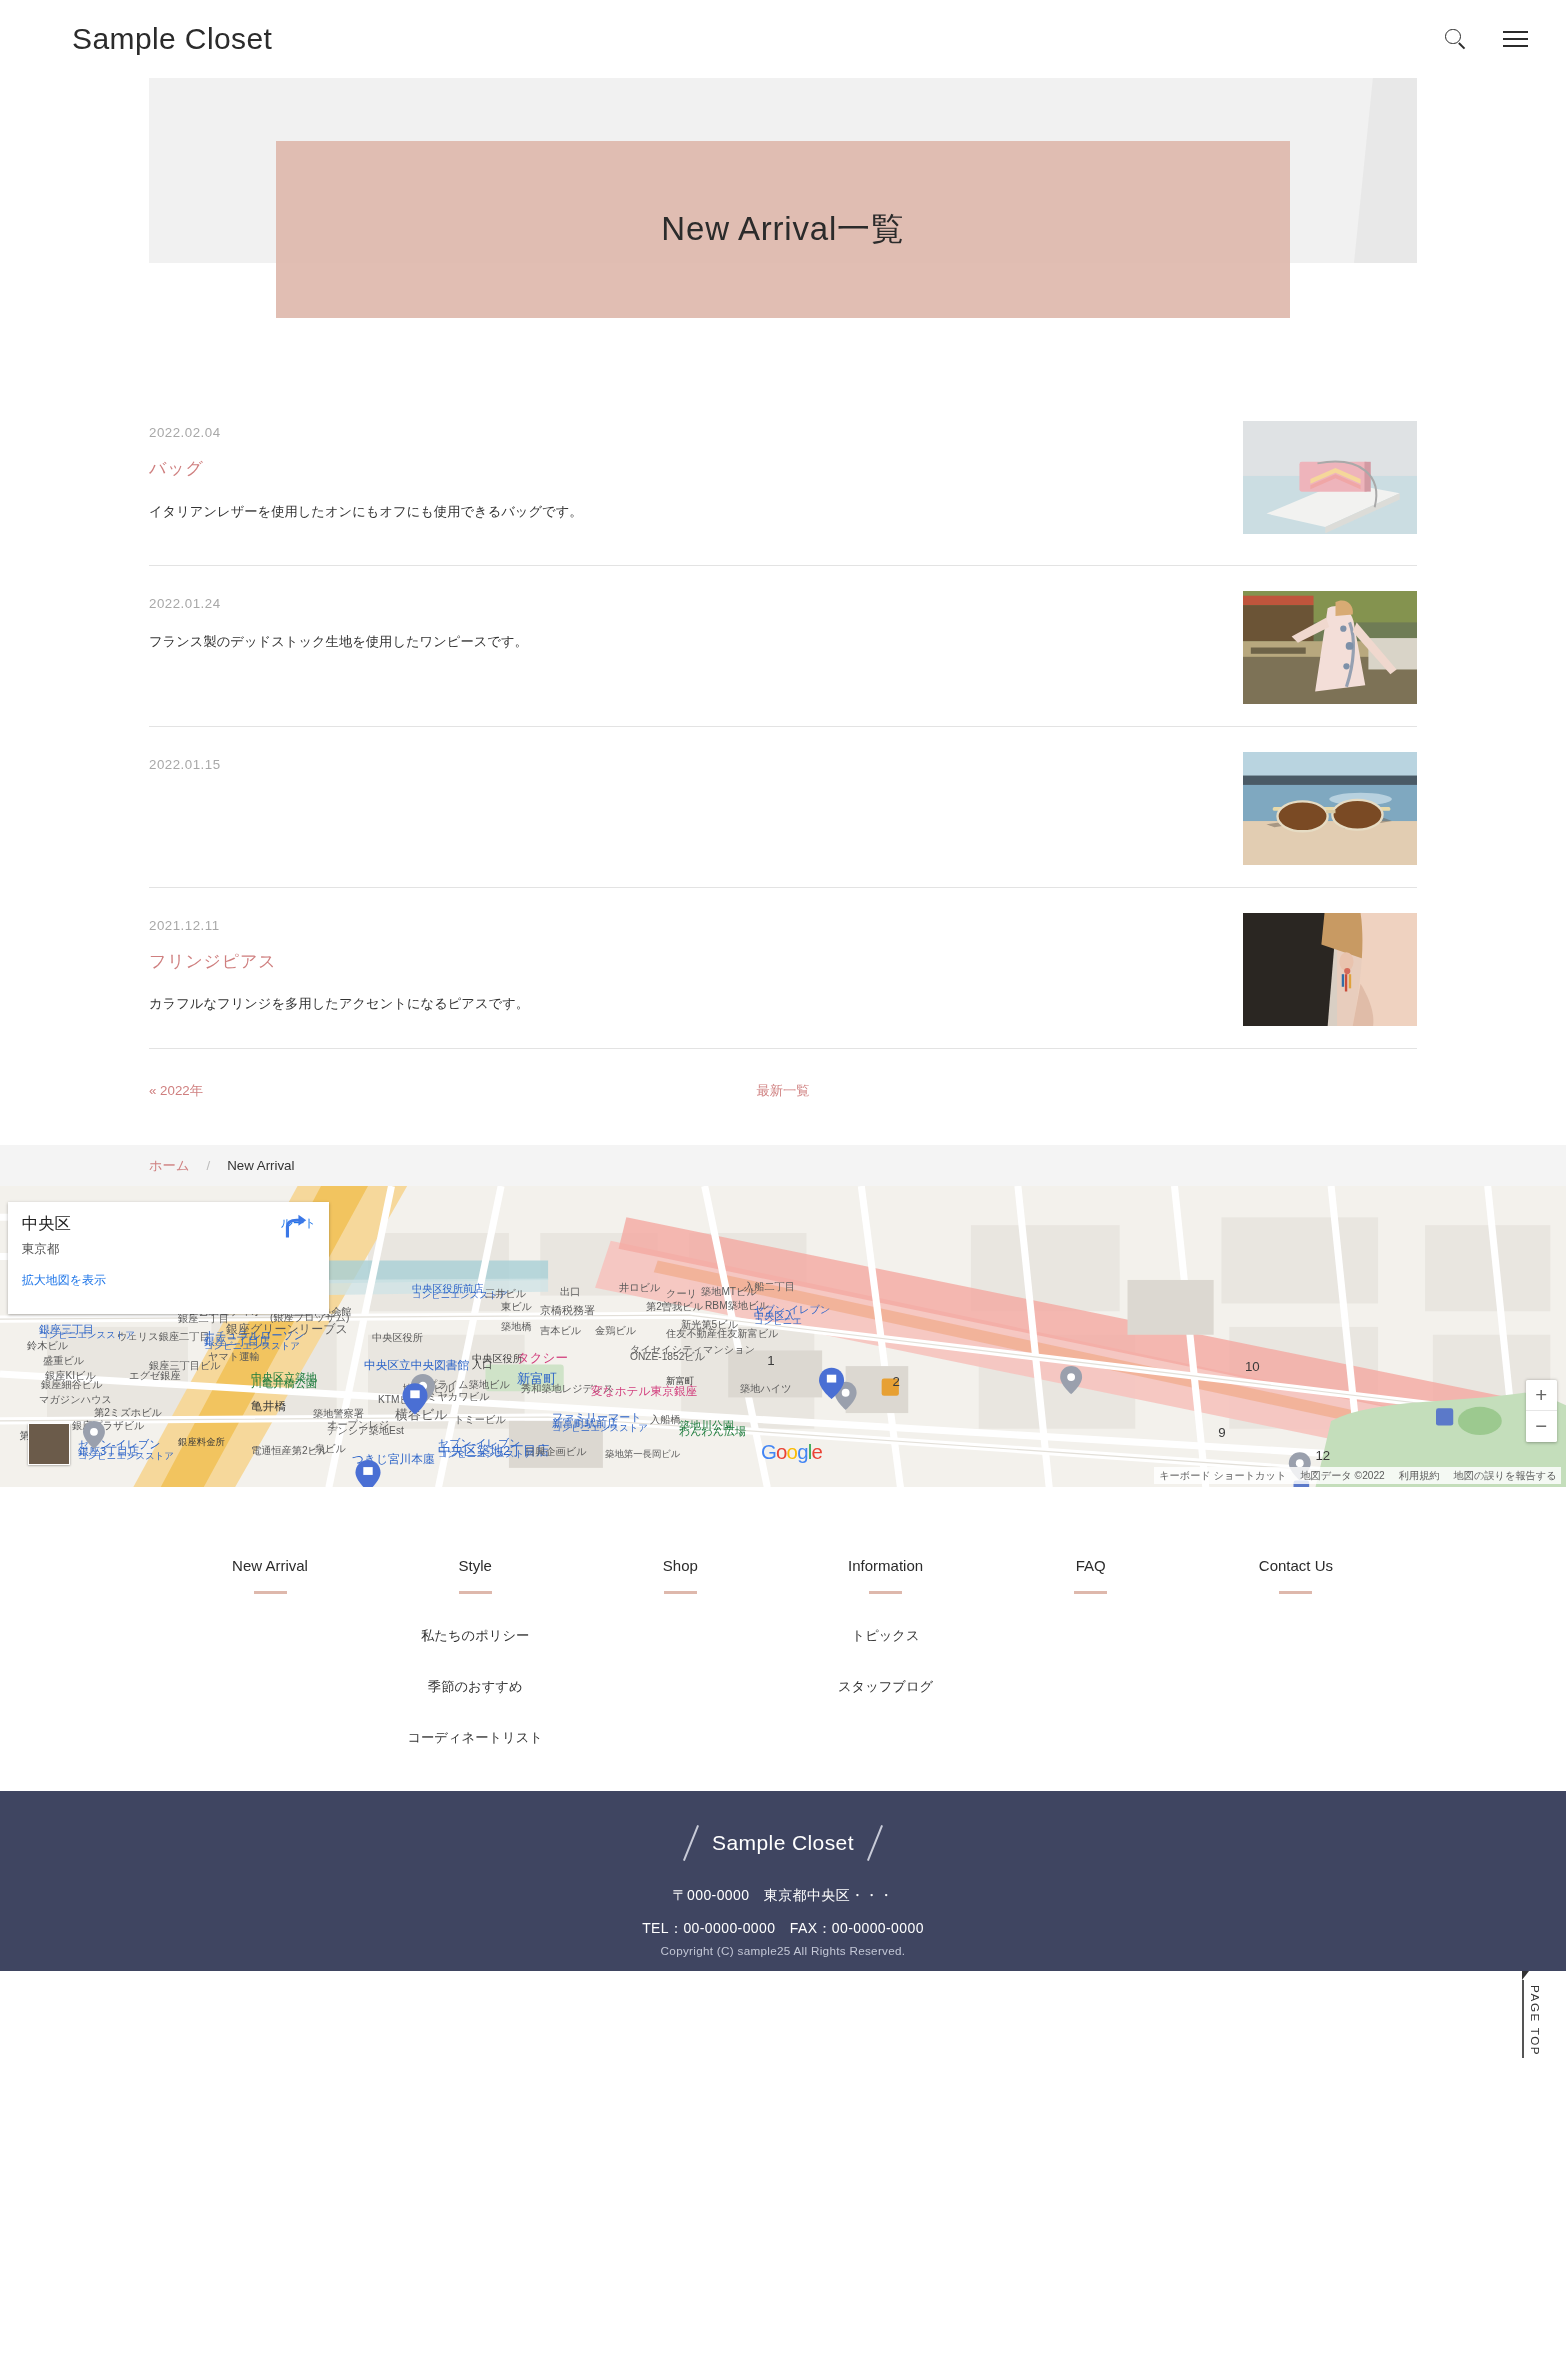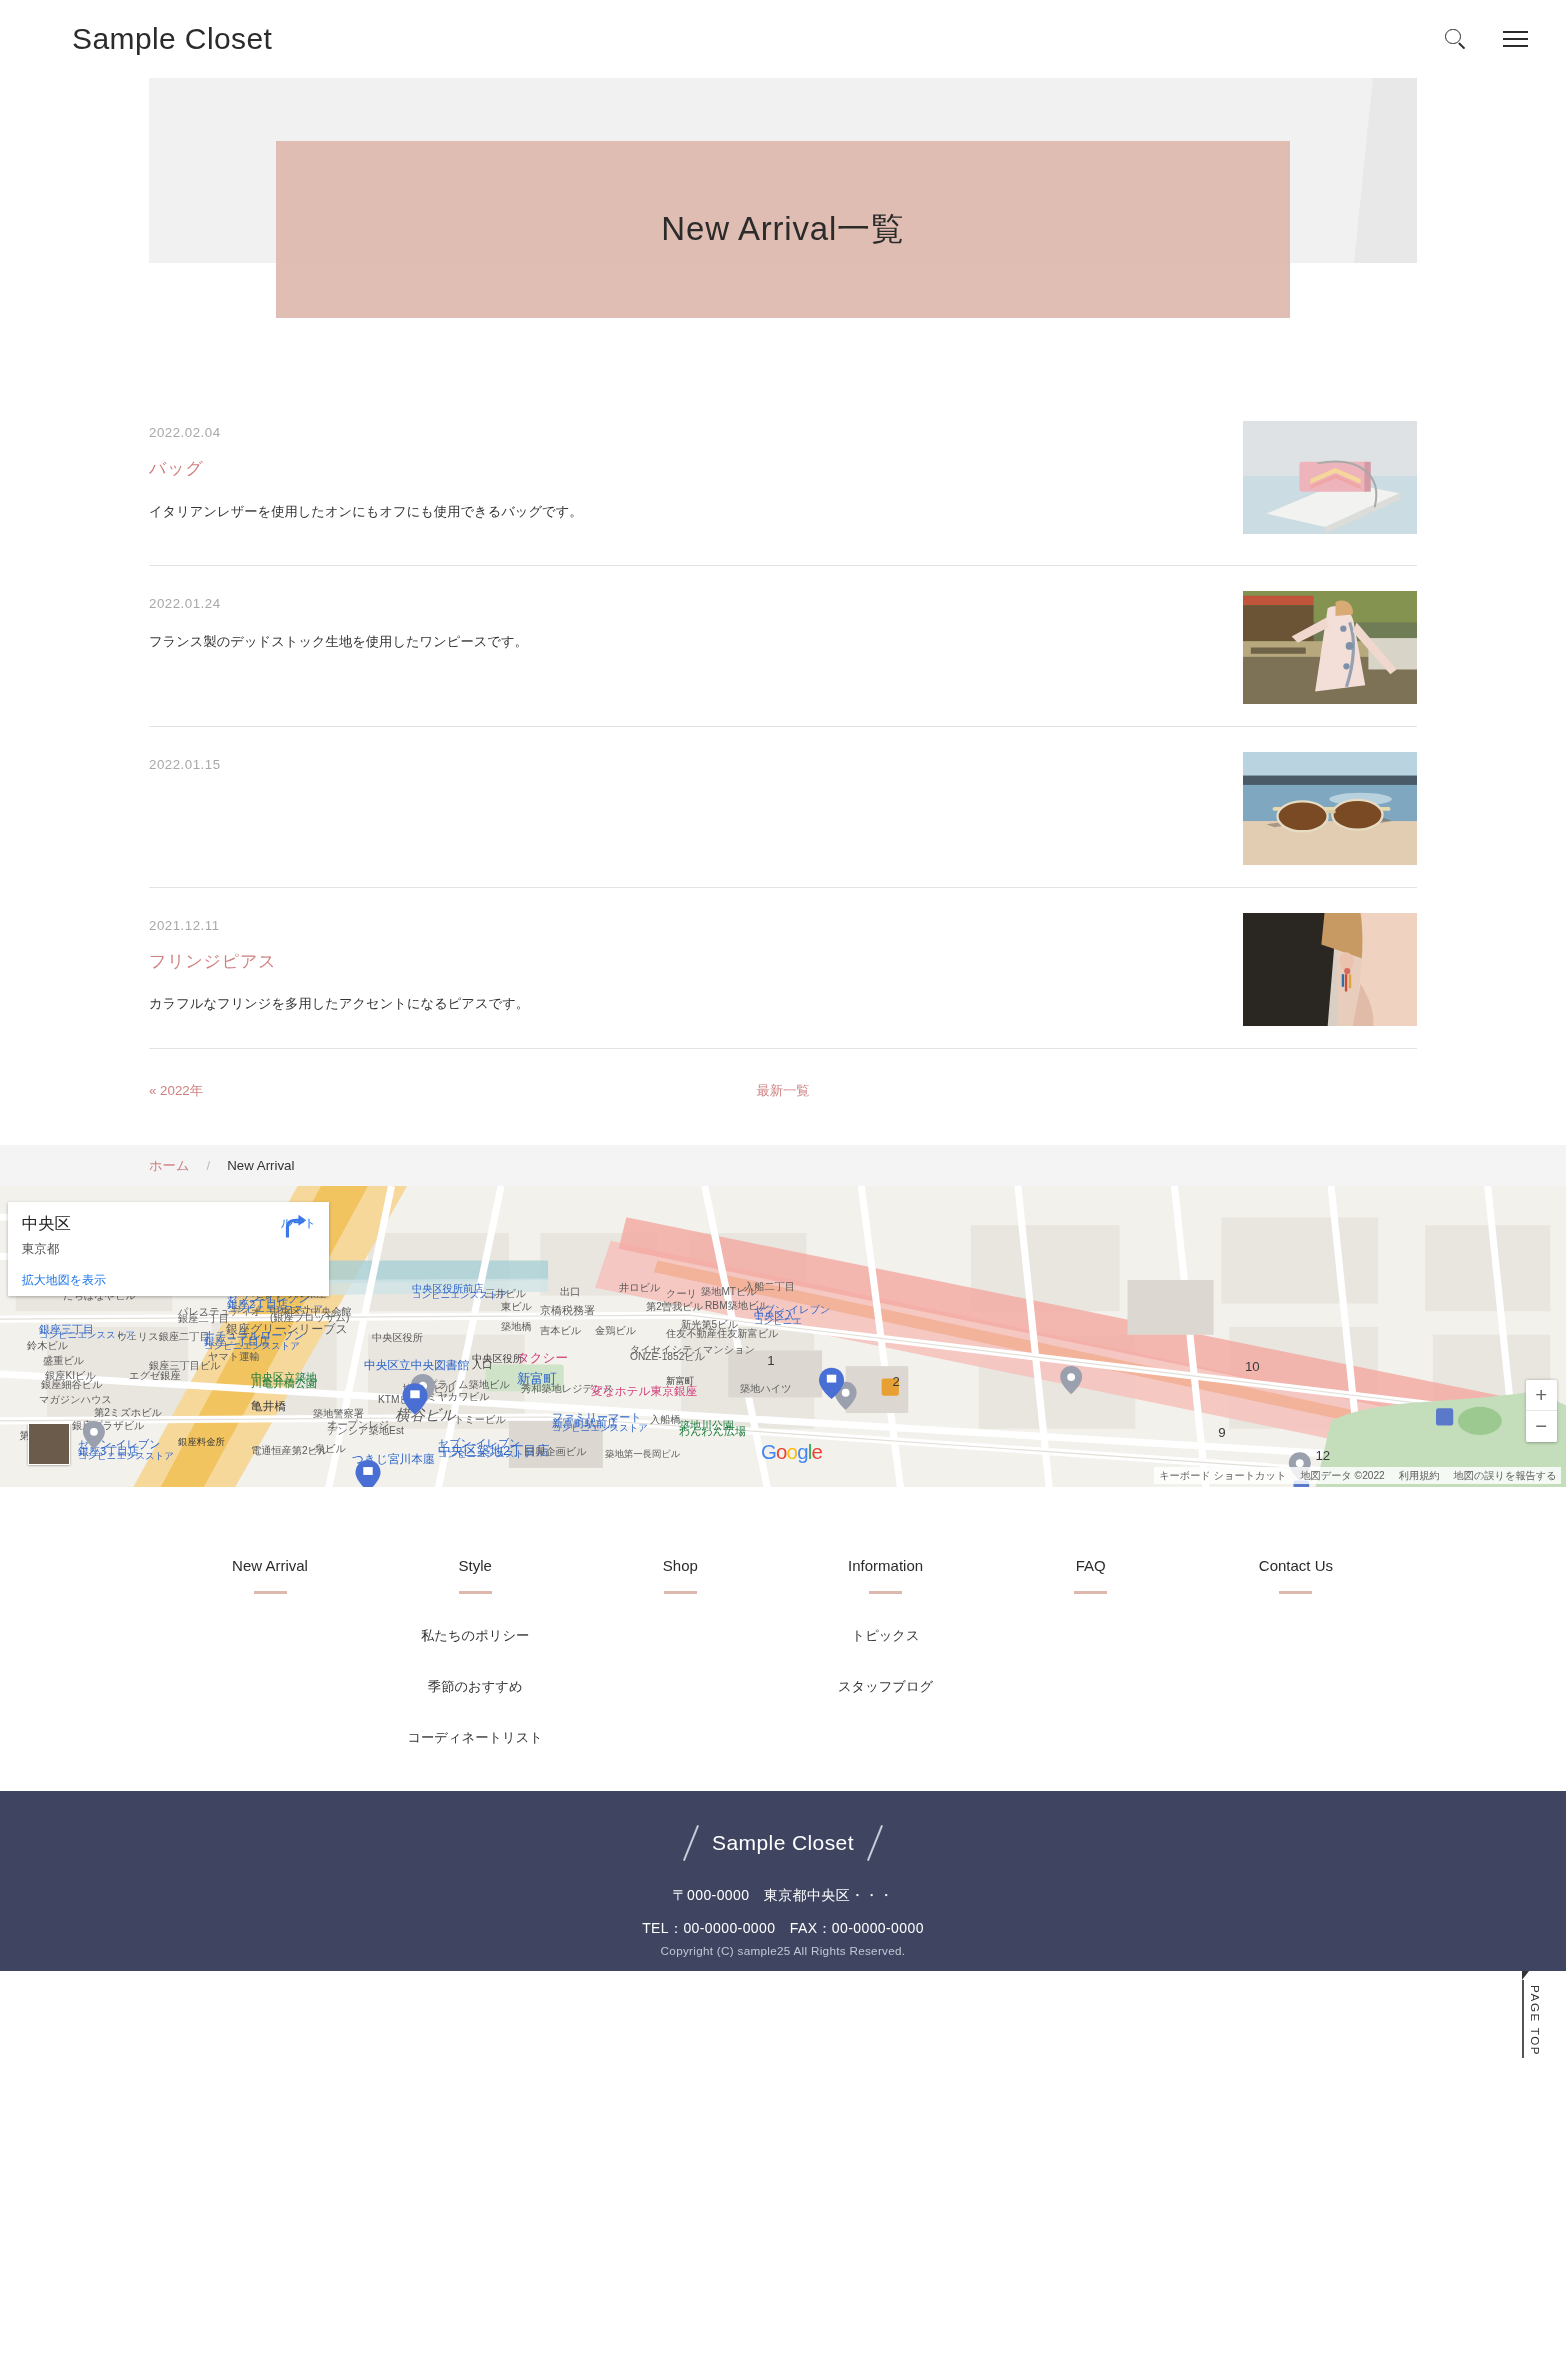--- a/index.html
+++ b/index.html
@@ -107,21 +107,21 @@
   .crumb-sep { color: #bbb; margin: 0 17px; }
   .crumb-cur { color: #333; }
 
   .map {
     position: relative; width: 1566px; height: 301px; overflow: hidden;
     background: #eef0ec;
   }
   .map svg { position: absolute; inset: 0; }
 
   .map-card {
-    position: absolute; left: 7.8px; top: 15.7px; width: 321px; height: 94px;
+    position: absolute; left: 7.8px; top: 15.7px; width: 321px; height: 112px;
     background: #fff; box-shadow: 0 0.8px 3.1px rgba(0,0,0,0.3);
     padding: 11px 14px;
   }
   .mc-title { font-size: 16.4px; color: #222; }
   .mc-sub { font-size: 12.5px; color: #555; margin-top: 6.3px; }
   .mc-link { font-size: 12px; color: #1a73e8; margin-top: 14px; cursor: pointer; }
   .mc-route { position: absolute; right: 12.5px; top: 12.5px; text-align: center; cursor: pointer; }
   .mc-route-label { font-size: 11.7px; color: #1a73e8; margin-top: 1.6px; }
 
   .map-zoom {
@@ -453,21 +453,21 @@
       <div class="map-label" style="left: 39px; top: 207px; color: rgb(90, 90, 90); font-size: 10.2px;">マガジンハウス</div>
       <div class="map-label" style="left: 251px; top: 213px; color: rgb(58, 58, 58); font-size: 11.7px;">亀井橋</div>
       <div class="map-label" style="left: 378px; top: 207px; color: rgb(90, 90, 90); font-size: 10.2px;">KTMビル</div>
       <div class="map-label" style="left: 403px; top: 196px; color: rgb(90, 90, 90); font-size: 10.2px;">協栄堂ビル</div>
       <div class="map-label" style="left: 427px; top: 204px; color: rgb(90, 90, 90); font-size: 10.2px;">ミヤカワビル</div>
       <div class="map-label" style="left: 521px; top: 196px; color: rgb(90, 90, 90); font-size: 10.2px;">秀和築地レジデンス</div>
       <div class="map-label" style="left: 591px; top: 198px; color: rgb(210, 63, 125); font-size: 11.7px;">変なホテル東京銀座</div>
       <div class="map-label" style="left: 740px; top: 196px; color: rgb(90, 90, 90); font-size: 10.2px;">築地ハイツ</div>
       <div class="map-label" style="left: 94px; top: 220px; color: rgb(90, 90, 90); font-size: 10.2px;">第2ミズホビル</div>
       <div class="map-label" style="left: 313px; top: 221px; color: rgb(90, 90, 90); font-size: 10.2px;">築地警察署</div>
-      <div class="map-label" style="left: 395px; top: 220px; color: rgb(90, 90, 90); font-size: 15px; font-style: italic;">横谷ビル</div>
+      <div class="map-label" style="left: 395px; top: 220px; color: rgb(90, 90, 90); font-size: 13px;">横谷ビル</div>
       <div class="map-label" style="left: 72px; top: 233px; color: rgb(90, 90, 90); font-size: 10.2px;">銀座プラザビル</div>
       <div class="map-label" style="left: 454px; top: 227px; color: rgb(90, 90, 90); font-size: 10.2px;">トミービル</div>
       <div class="map-label" style="left: 650px; top: 227px; color: rgb(90, 90, 90); font-size: 10.2px;">入船橋</div>
       <div class="map-label" style="left: 552px; top: 224px; color: rgb(43, 99, 200); font-size: 11px;">ファミリーマート</div>
       <div class="map-label" style="left: 552px; top: 230px; color: rgb(43, 99, 200); font-size: 11px;">新富町駅前店</div>
       <div class="map-label" style="left: 552px; top: 236px; color: rgb(43, 99, 200); font-size: 9.4px;">コンビニエンスストア</div>
       <div class="map-label" style="left: 679px; top: 232px; color: rgb(26, 122, 58); font-size: 11px;">築地川公園</div>
       <div class="map-label" style="left: 679px; top: 238px; color: rgb(26, 122, 58); font-size: 11px;">わんわん広場</div>
       <div class="map-label" style="left: 327px; top: 232px; color: rgb(90, 90, 90); font-size: 10.2px;">オープンレジ</div>
       <div class="map-label" style="left: 327px; top: 238px; color: rgb(90, 90, 90); font-size: 10.2px;">デンシア築地Est</div>

